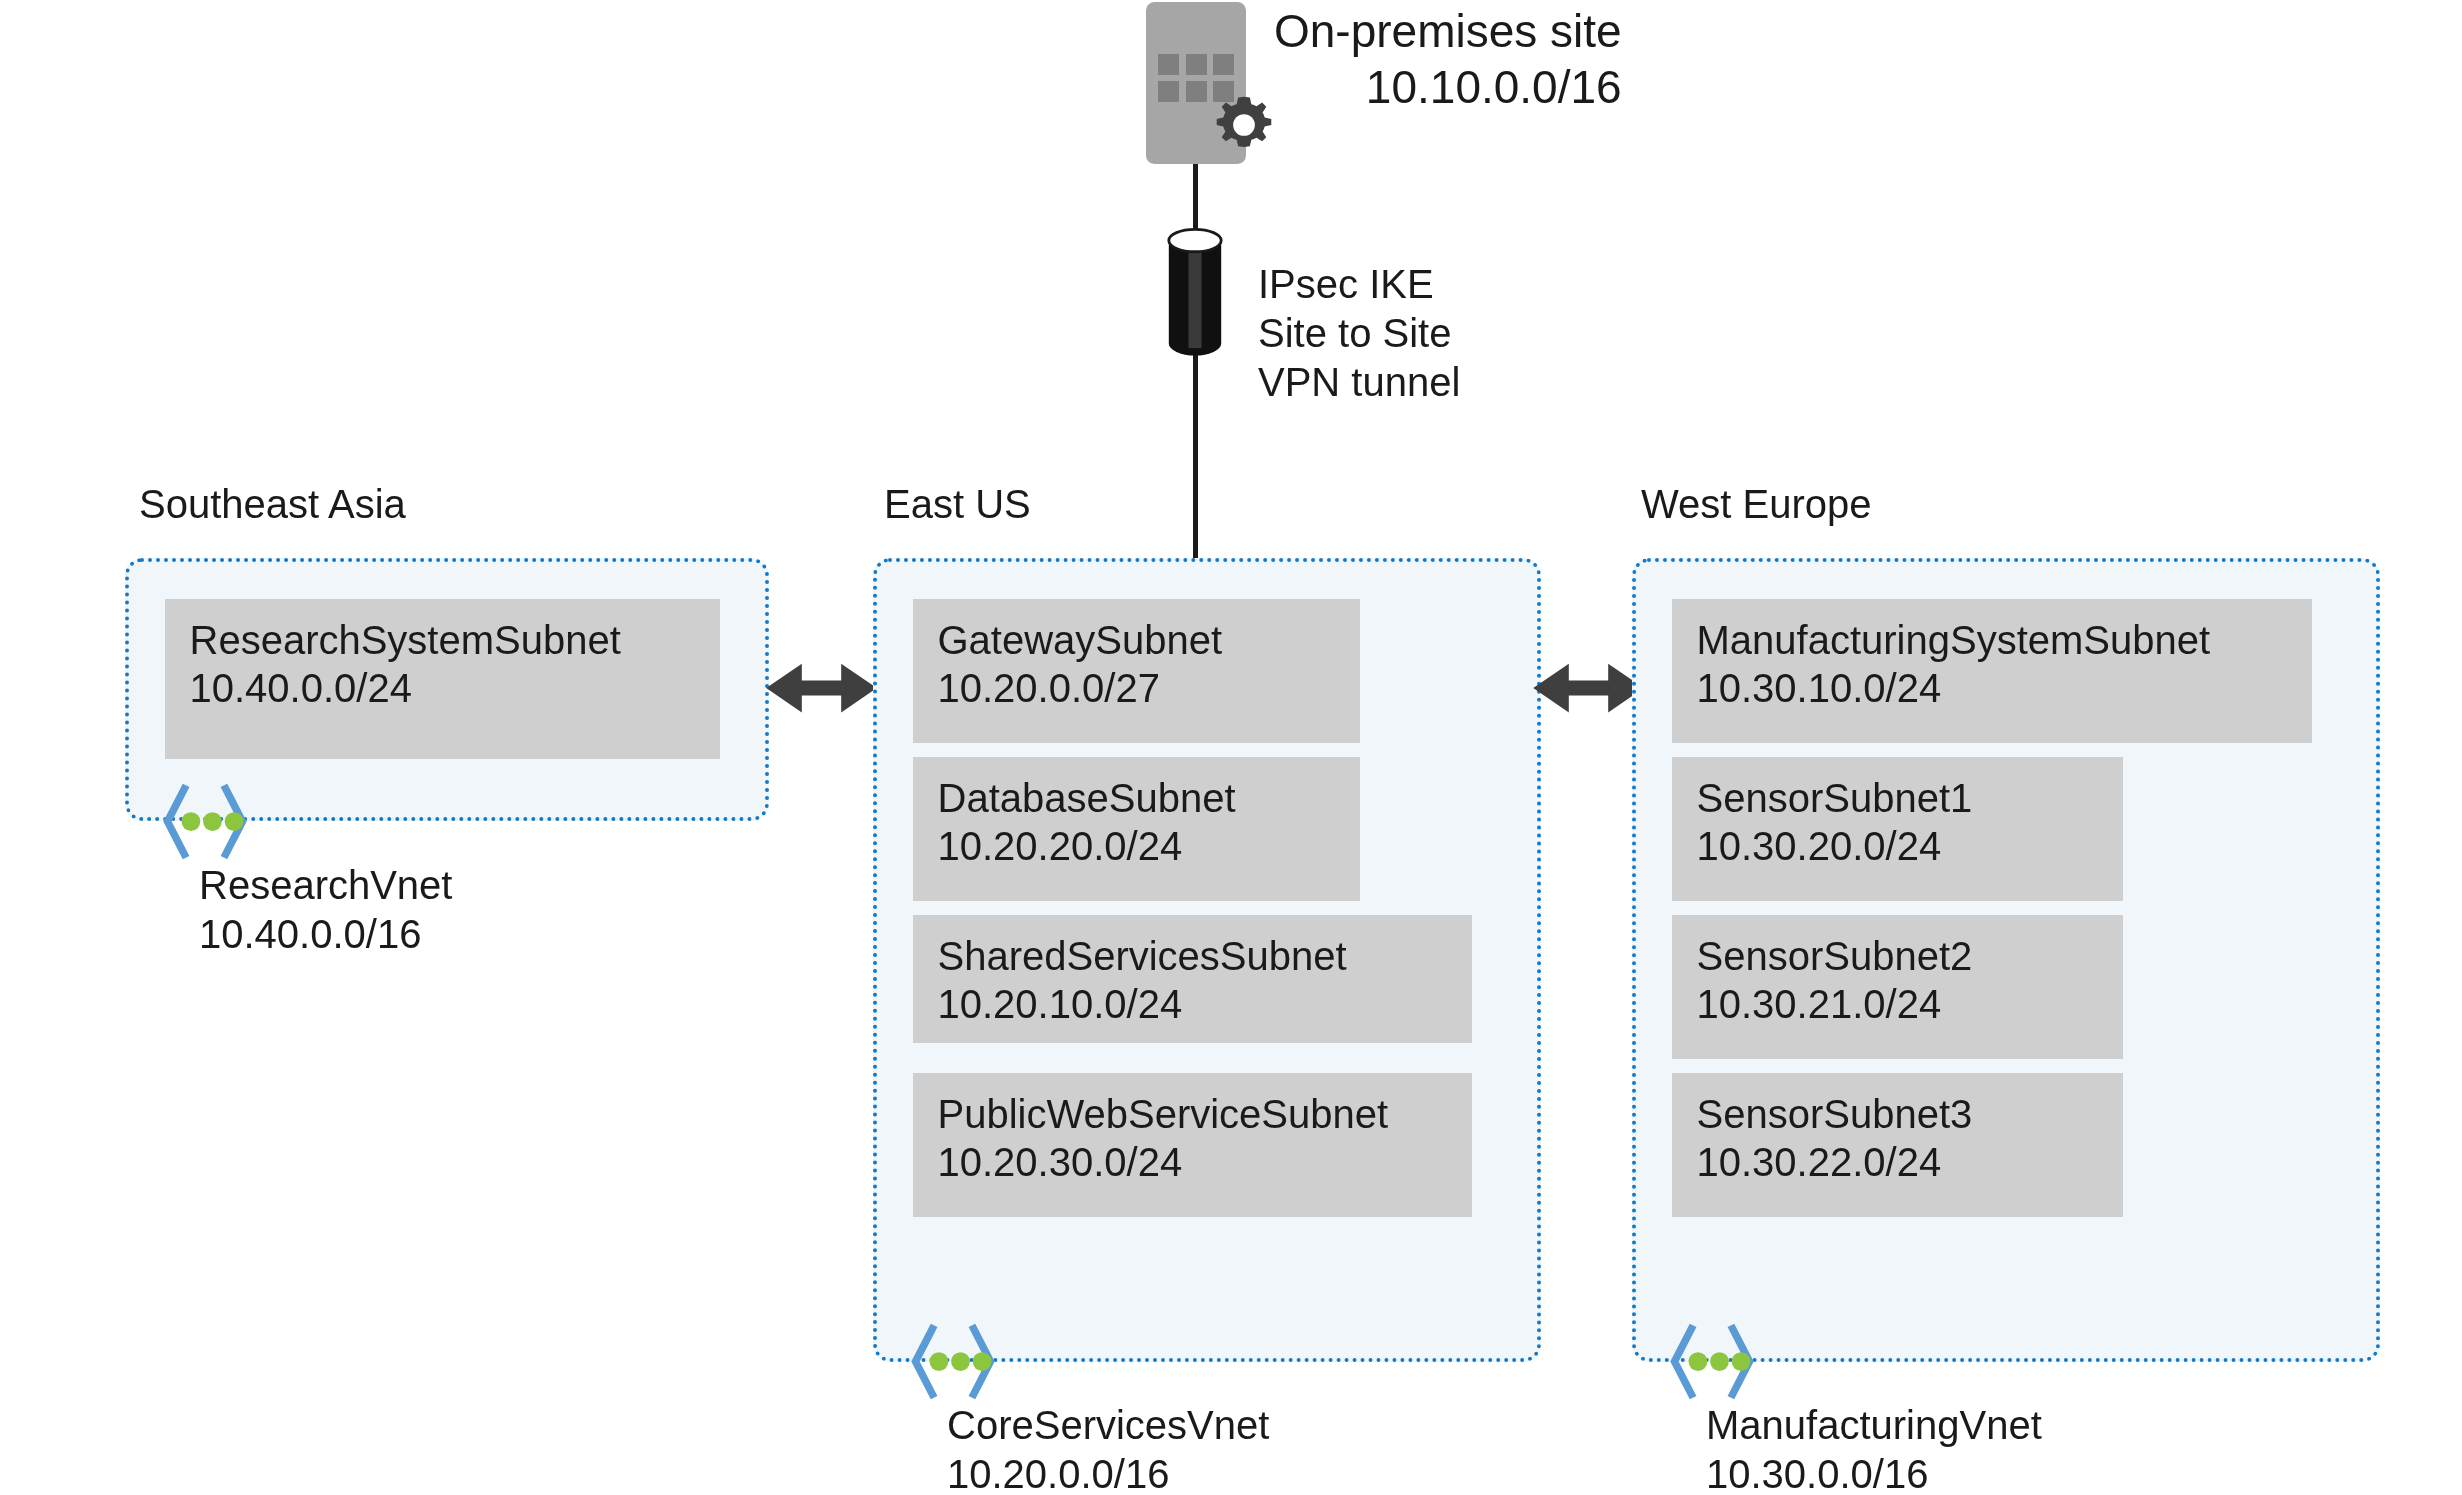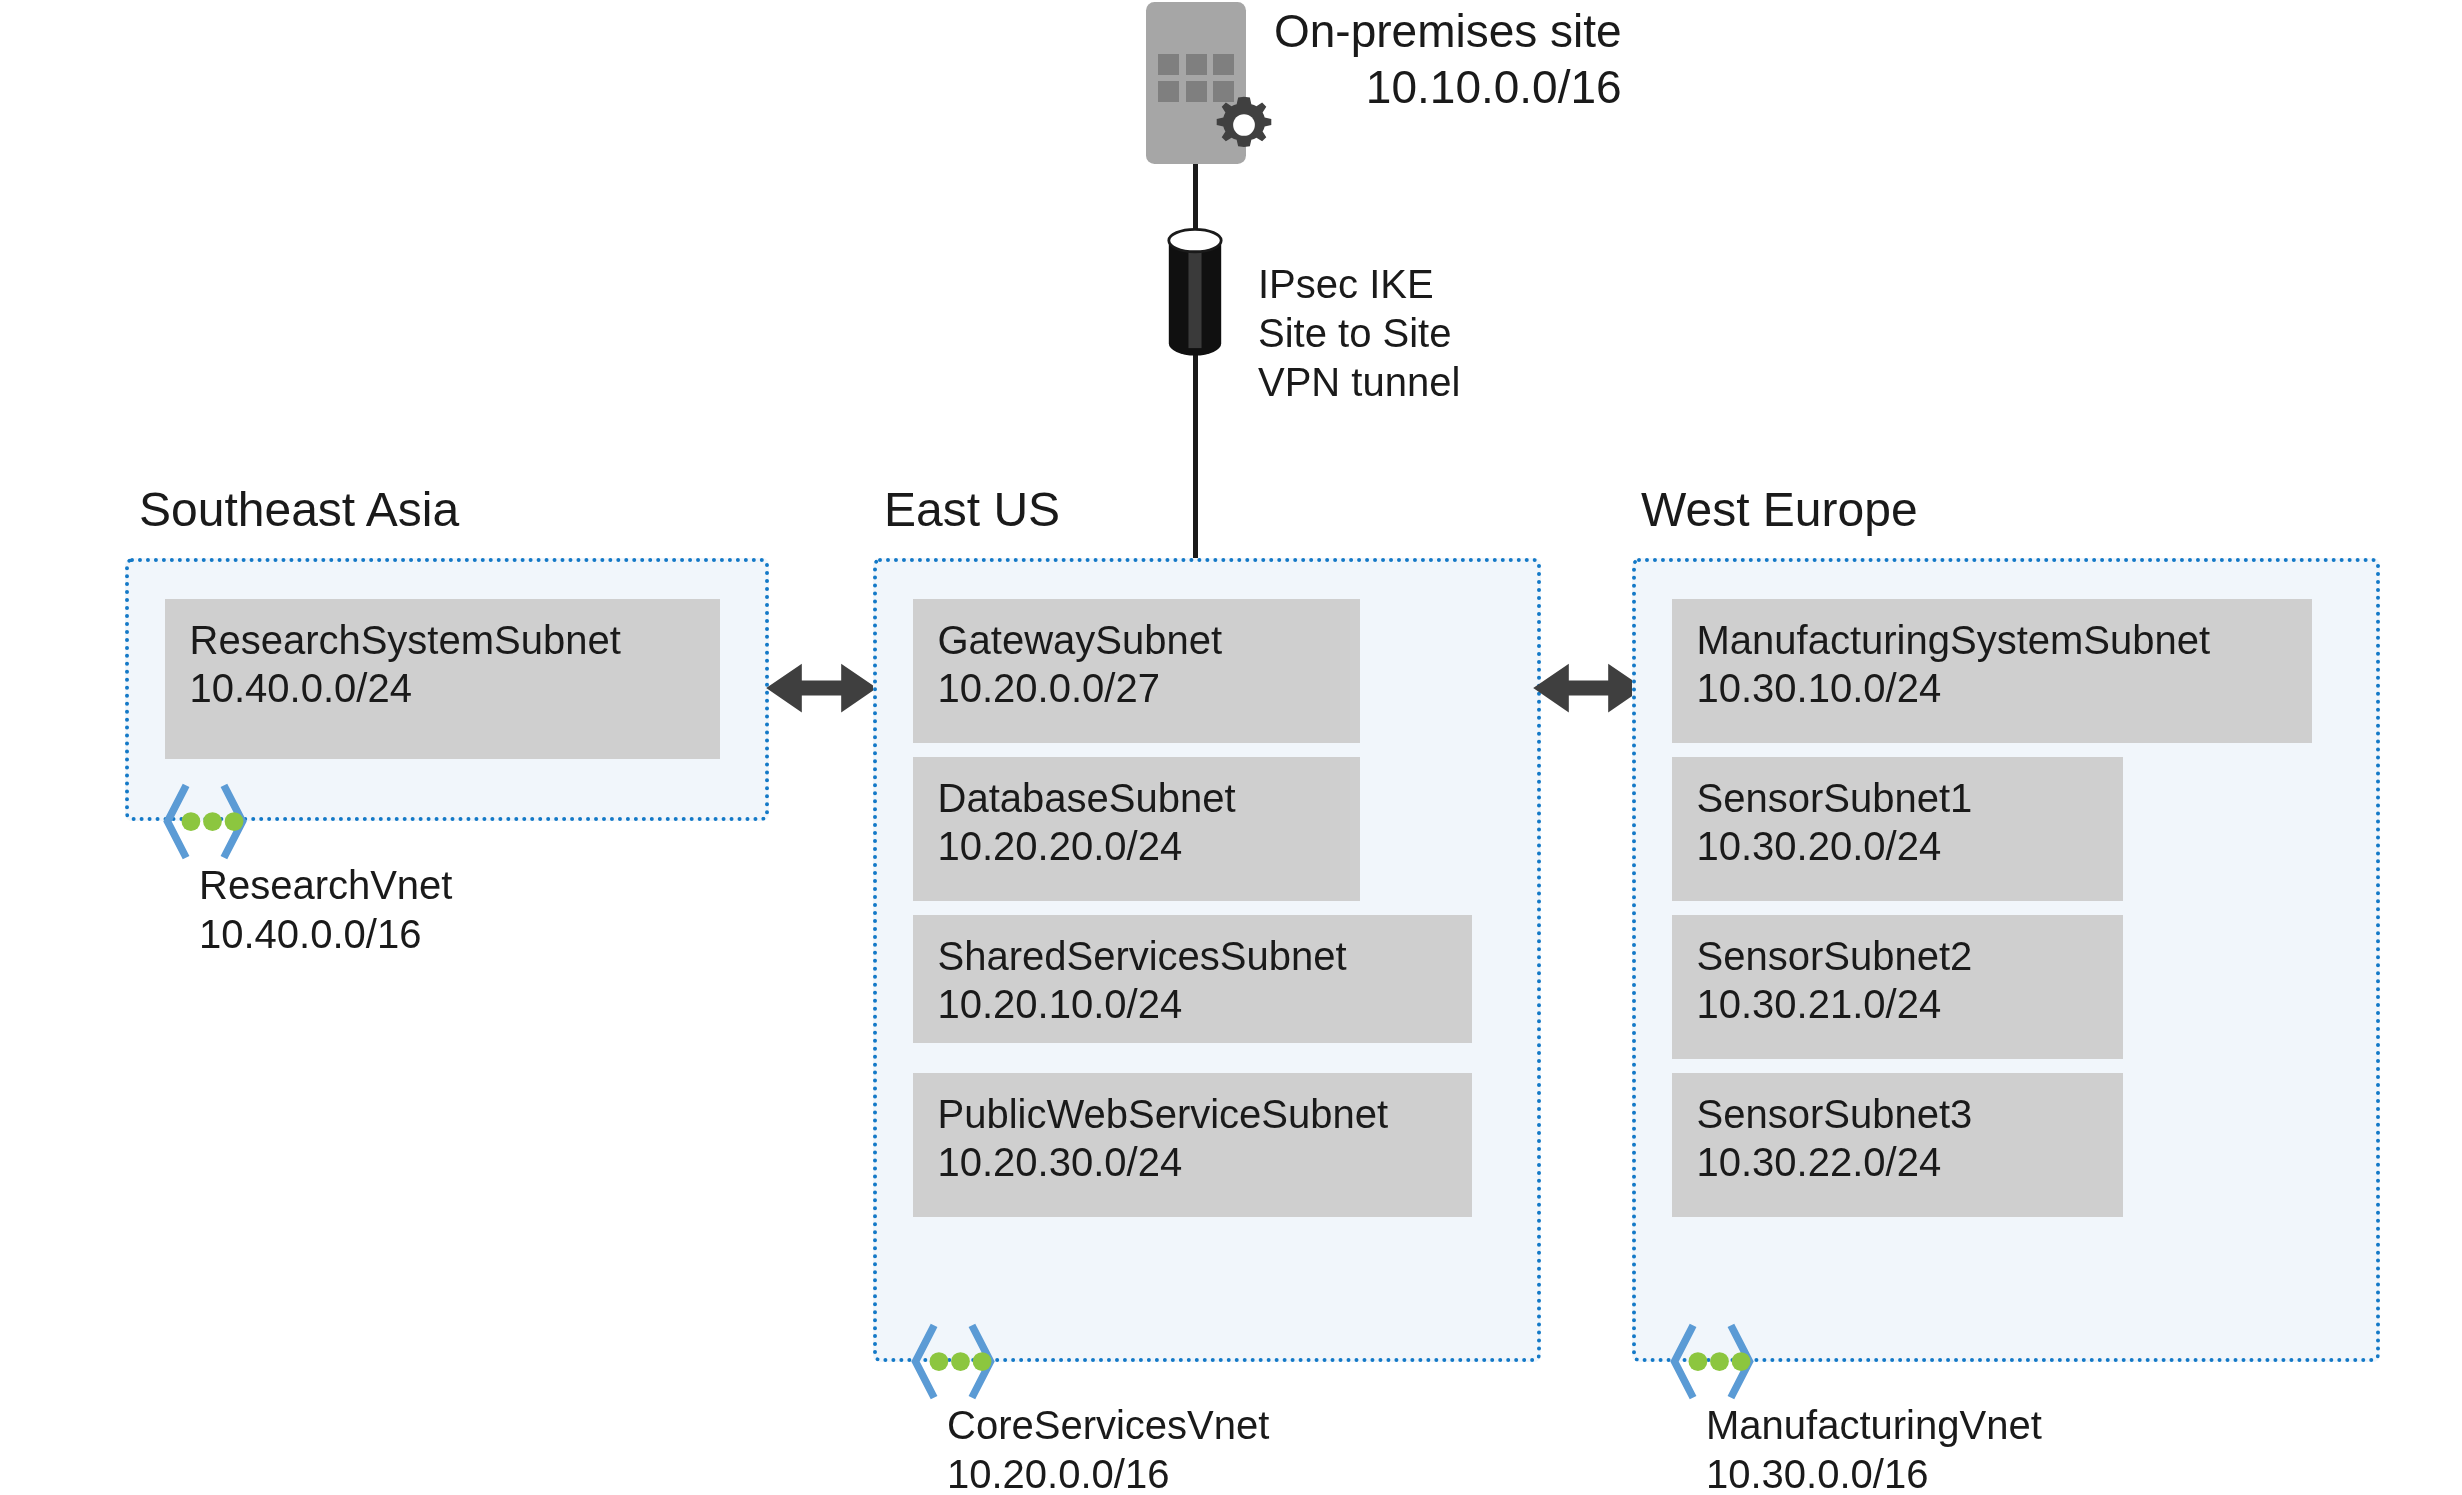--- a/index.html
+++ b/index.html
@@ -95,33 +95,33 @@
     font-size: 40px;
     line-height: 1.22;
     font-weight: 400;
     color: #1a1a1a;
     white-space: nowrap;
   }
 
   
   .region-label {
     position: absolute;
-    font-size: 48px;
+    font-size: 40px;
     font-weight: 400;
     color: #1a1a1a;
     white-space: nowrap;
   }
 
   
   .vnet {
     position: absolute;
     box-sizing: border-box;
     background: #f1f6fb;
     border: 4.7px dotted #1479c7;
-    border-radius: 7px;
+    border-radius: 17px;
     padding: 22.6px 0 0 0;
   }
 
   
   .subnet {
     position: absolute;
     box-sizing: border-box;
     background: #cfcfcf;
     padding: 17px 0 0 24.5px;
   }

